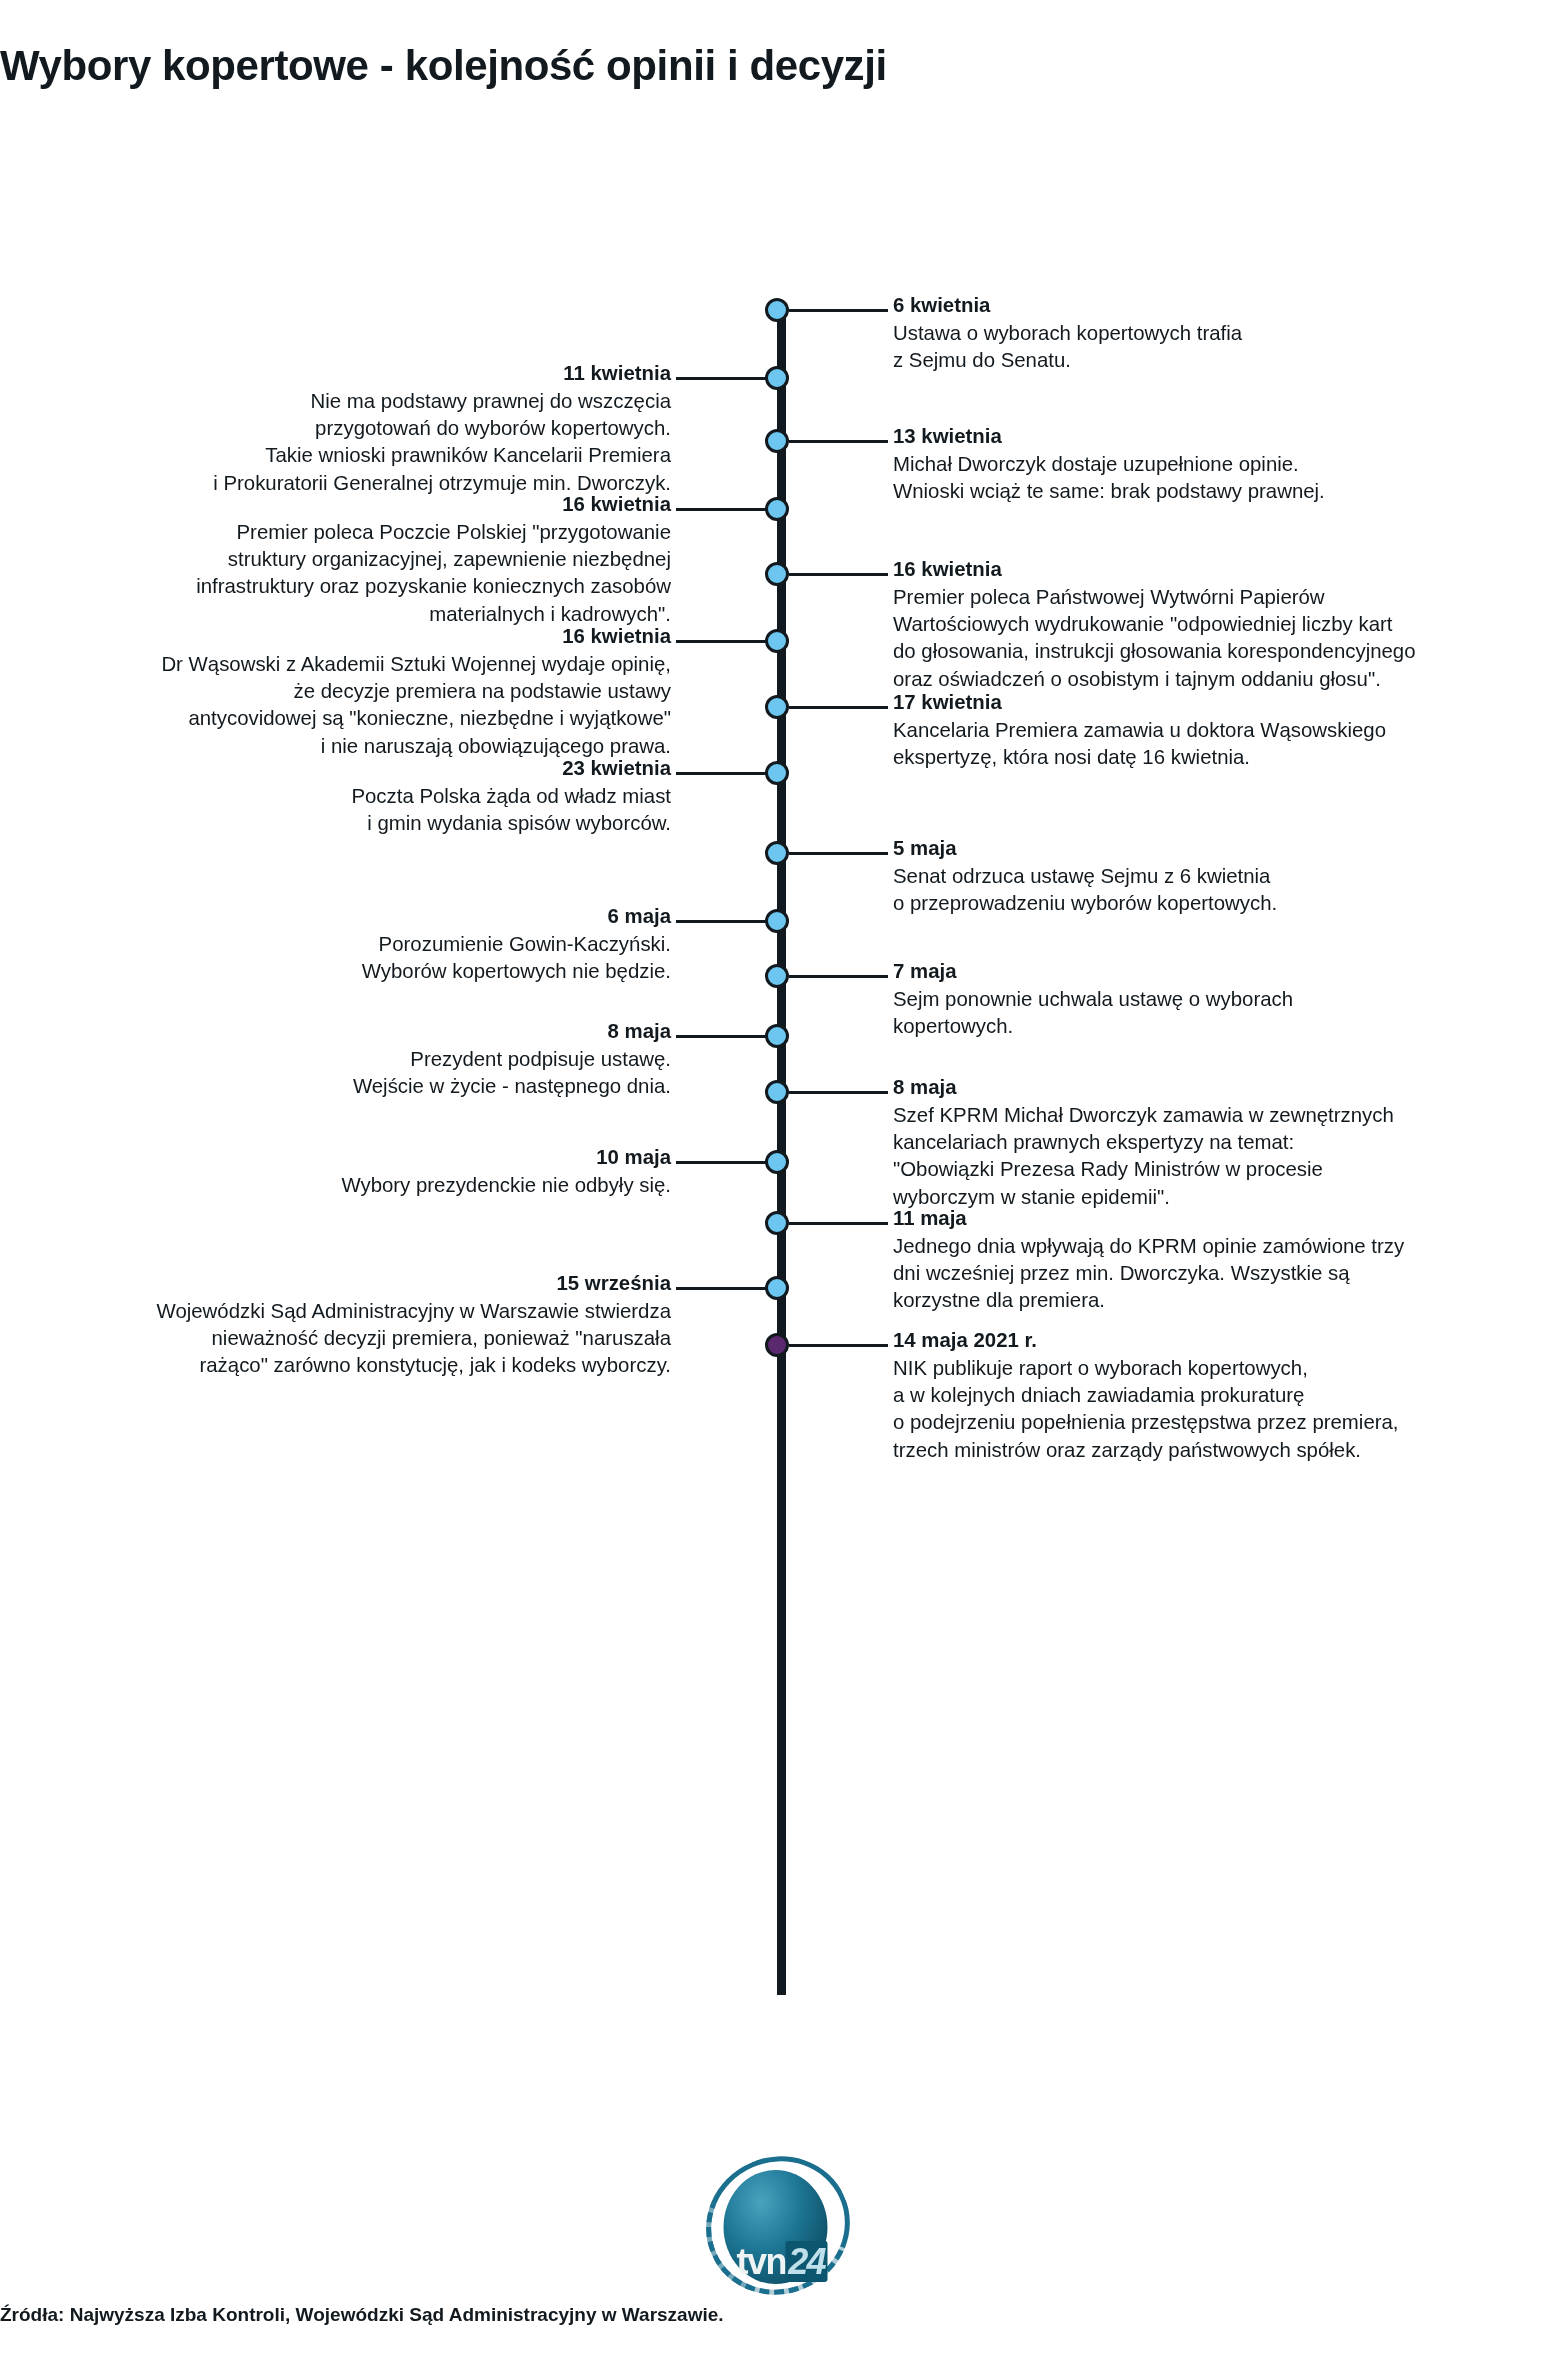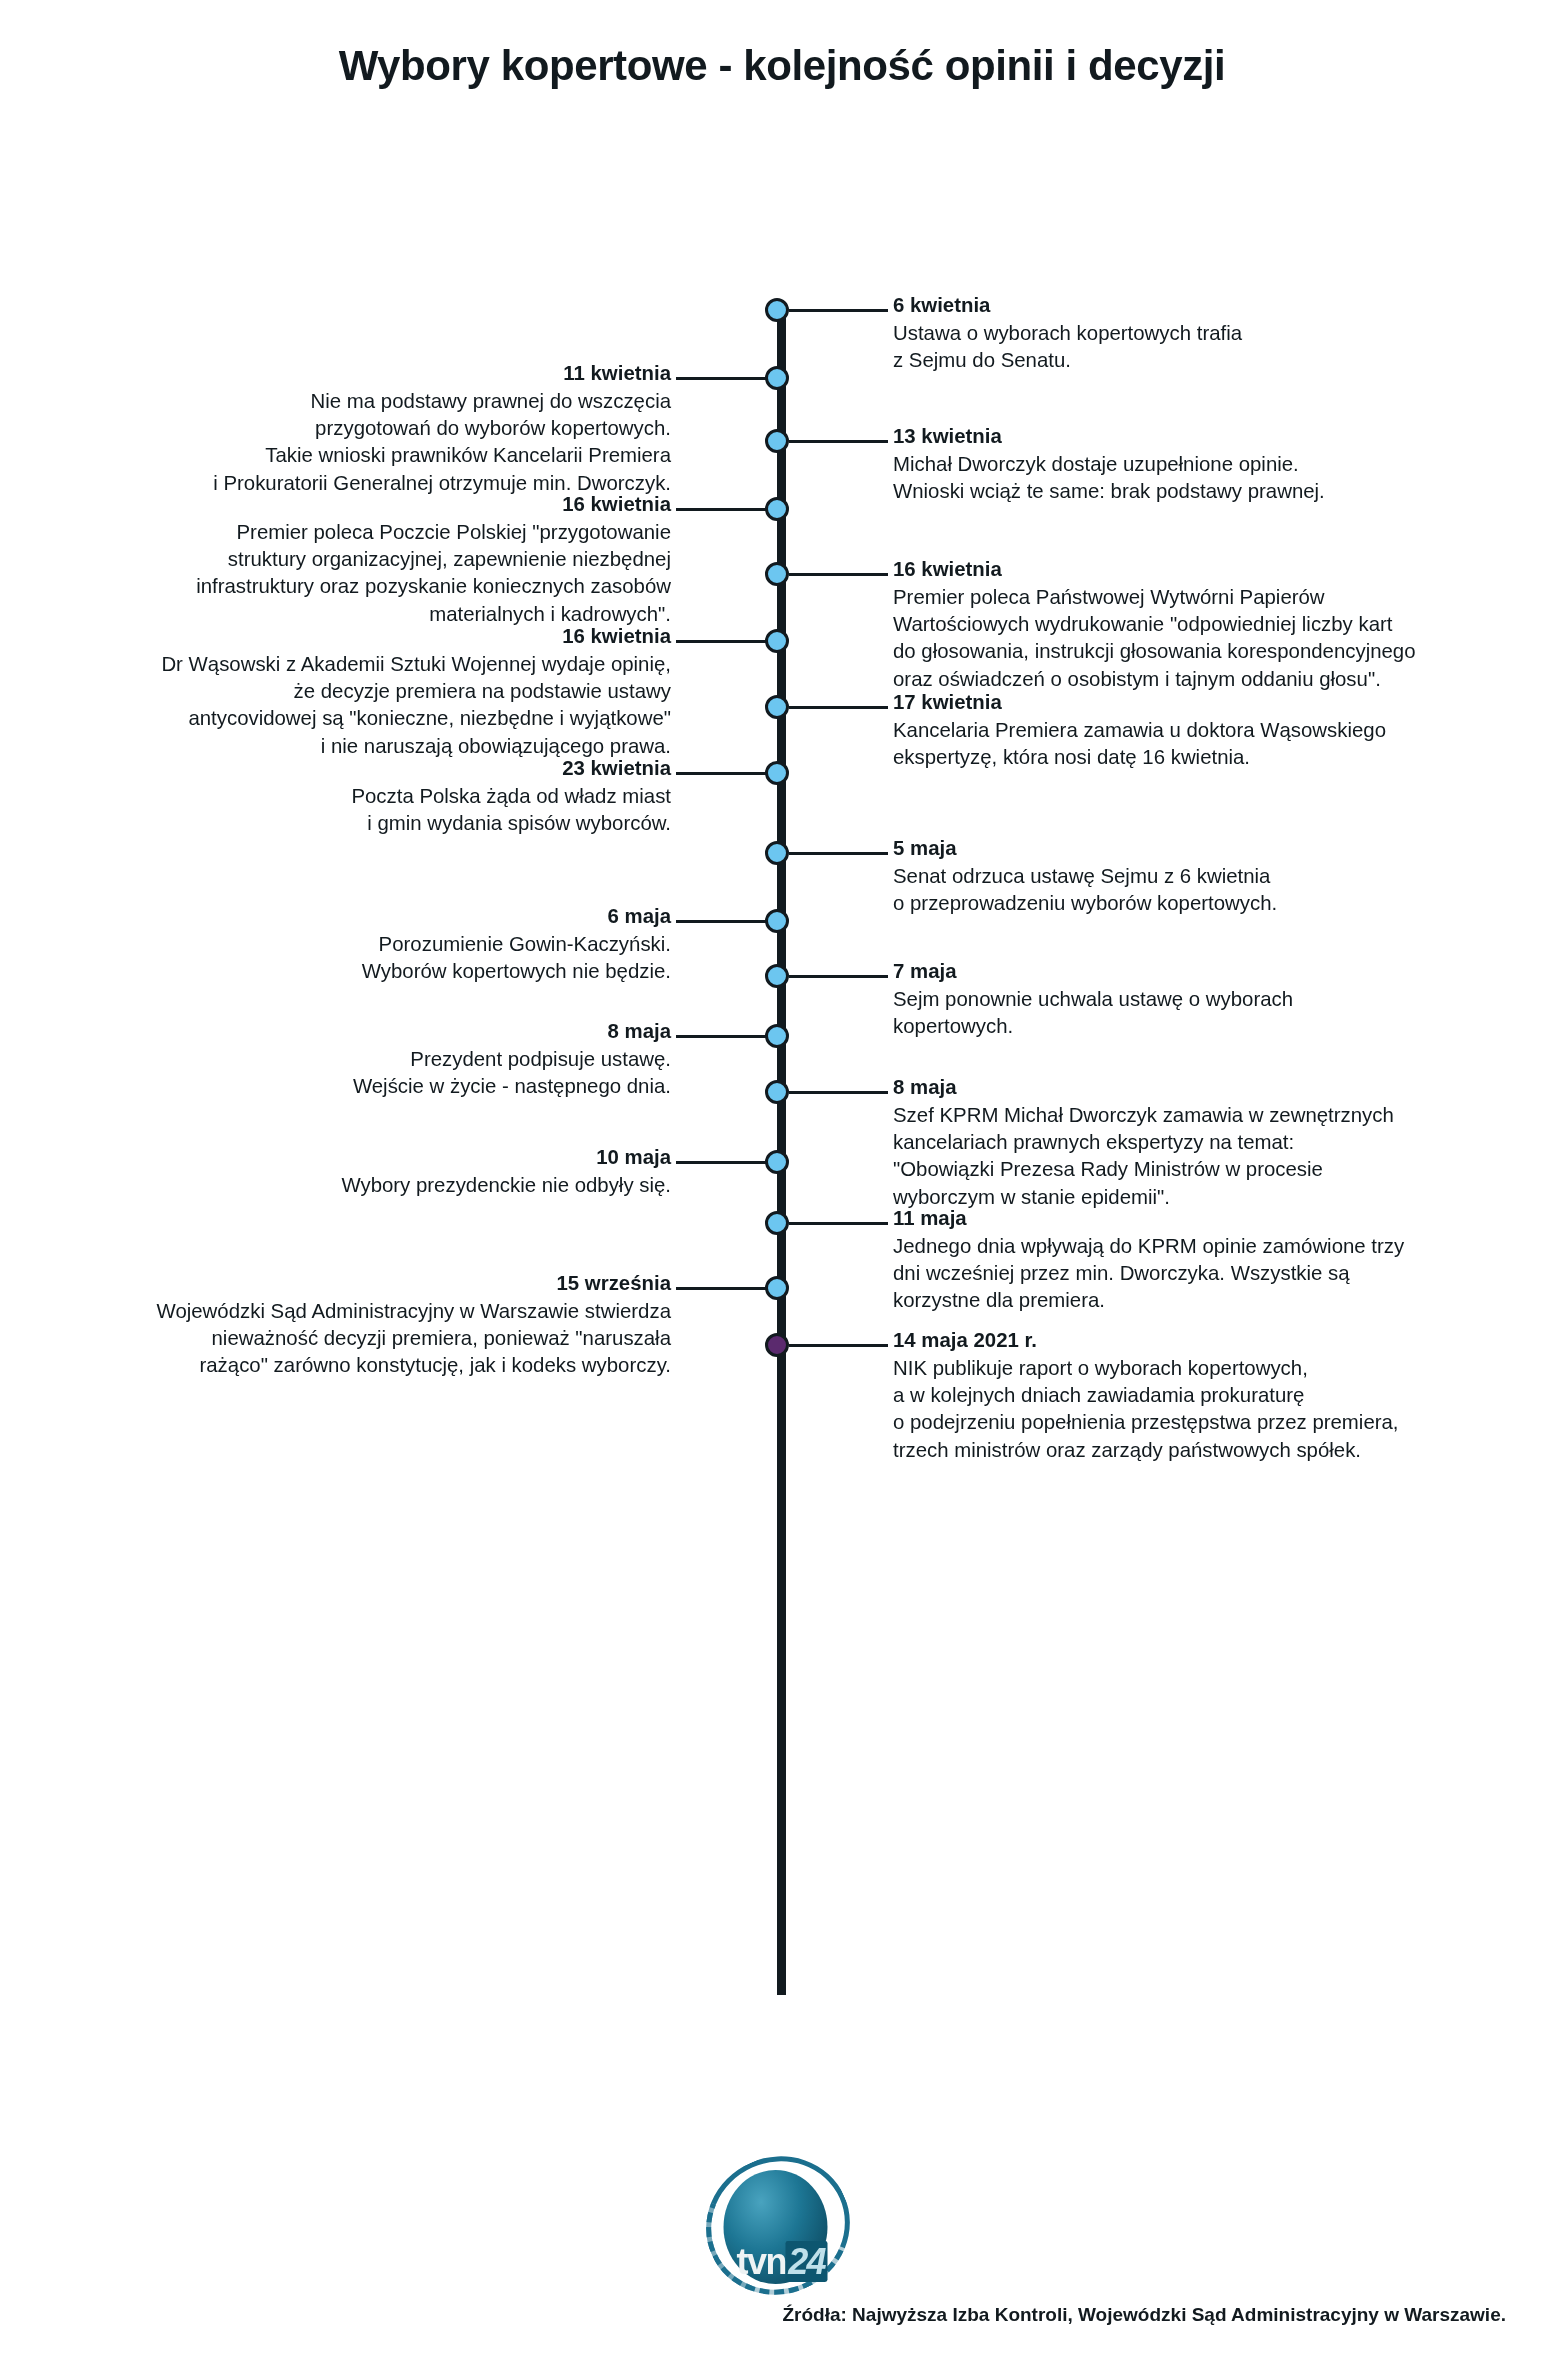--- a/index.html
+++ b/index.html
@@ -16,21 +16,21 @@
     color: #14191d;
     overflow: hidden;
   }
 
   
   .title-block {
     position: absolute;
     top: 42px;
     left: 0;
     width: 1564px;
-    text-align: center;
+    text-align: left;
   }
   .title-line {
     font-size: 42px;
     font-weight: bold;
     letter-spacing: -0.4px;
     line-height: 1.14;
     color: #121a1f;
     white-space: nowrap;
   }
 
@@ -172,21 +172,21 @@
     padding: 0 2.4px;
     border-radius: 2.4px;
   }
 
   
   .footer {
     position: absolute;
     left: 0;
     top: 2304px;
     width: 1506px;
-    text-align: right;
+    text-align: left;
     font-size: 19px;
     font-weight: bold;
     color: #121a1f;
   }
 </style>
 </head>
 <body>
 
 <div class="title-block">
   <div class="title-line">Wybory kopertowe - kolejność opinii i decyzji</div>

